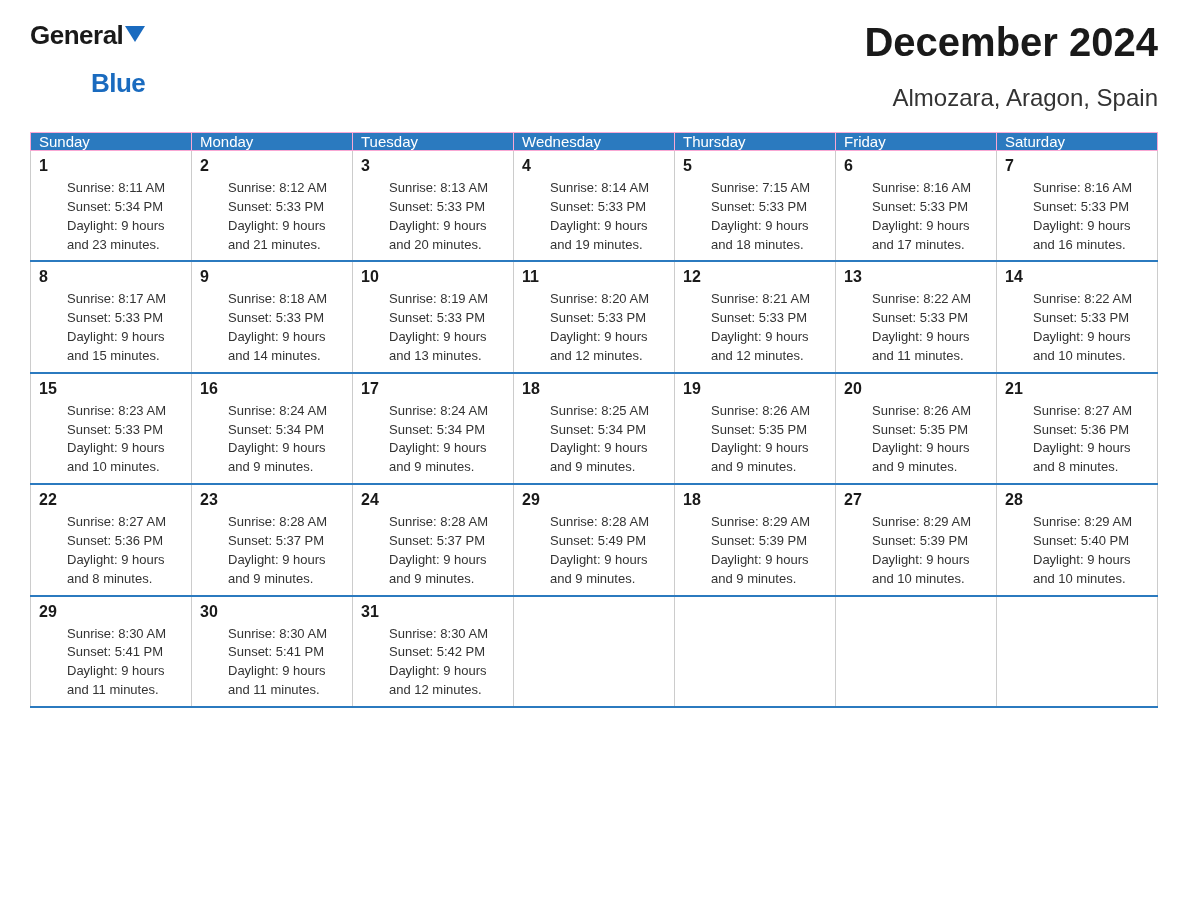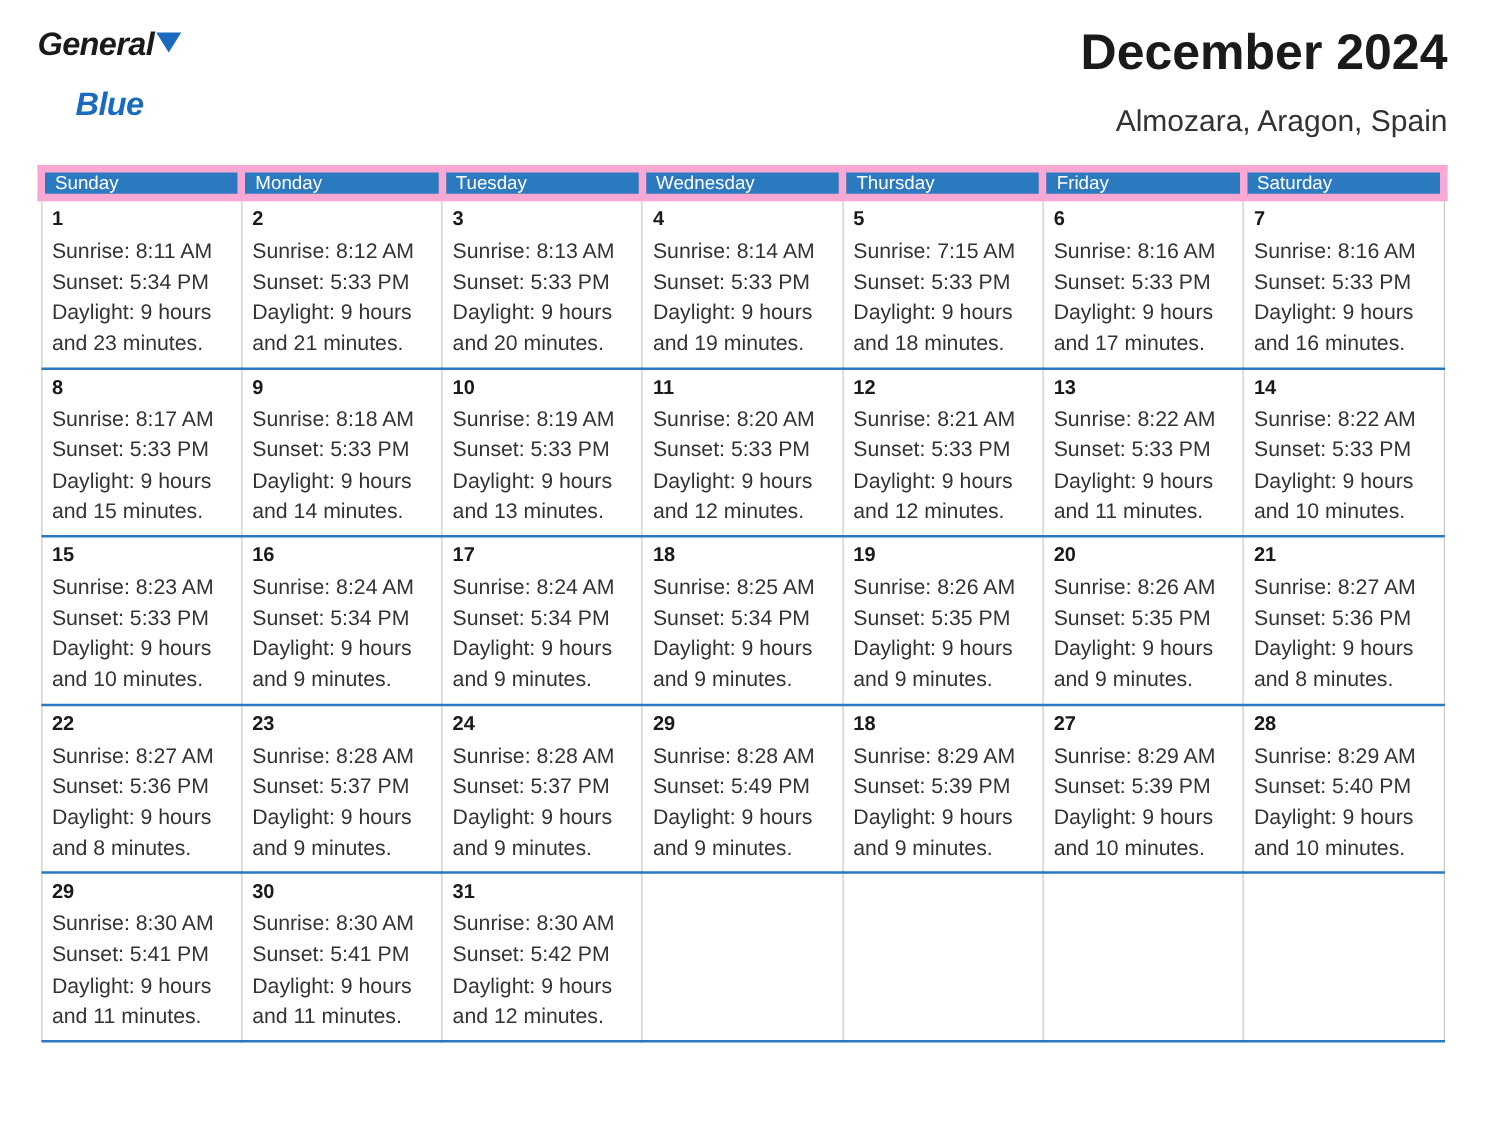--- a/index.html
+++ b/index.html
@@ -14,22 +14,21 @@
     .header-area {
       display: flex;
       justify-content: space-between;
       align-items: flex-start;
       margin-bottom: 20px;
     }
 
     .logo {
       display: flex;
       flex-direction: column;
-      align-items: center;
-      font-style: italic;
+      align-items: flex-end;
     }
 
     .logo-text-general {
       font-size: 26px;
       font-weight: bold;
       color: #1a1a1a;
       letter-spacing: -0.5px;
     }
 
     .logo-text-blue {
@@ -82,21 +81,21 @@
       font-size: 13.5px;
     }
 
     thead th {
       background-color: #2b7abf;
       color: #ffffff;
       padding: 0 8px;
       text-align: left;
       font-size: 15px;
       font-weight: normal;
-      border: 6px solid #f9a8d4;
+      border: 1px solid #f9a8d4;
     }
 
     tbody td {
       border: 1px solid #cccccc;
       border-bottom: none;
       vertical-align: top;
       padding: 6px 8px;
       width: 14.28%;
     }
 
@@ -107,22 +106,23 @@
     .day-number {
       font-size: 16px;
       font-weight: bold;
       color: #1a1a1a;
       display: block;
       margin-bottom: 4px;
     }
 
     .day-info {
       color: #333;
-      font-size: 17px;
+      font-size: 13px;
       line-height: 1.45;
+      margin-left: 28px;
     }
 
     td.empty {
       background: #fff;
     }
   </style>
 </head>
 <body>
 
 <div class="header-area">

